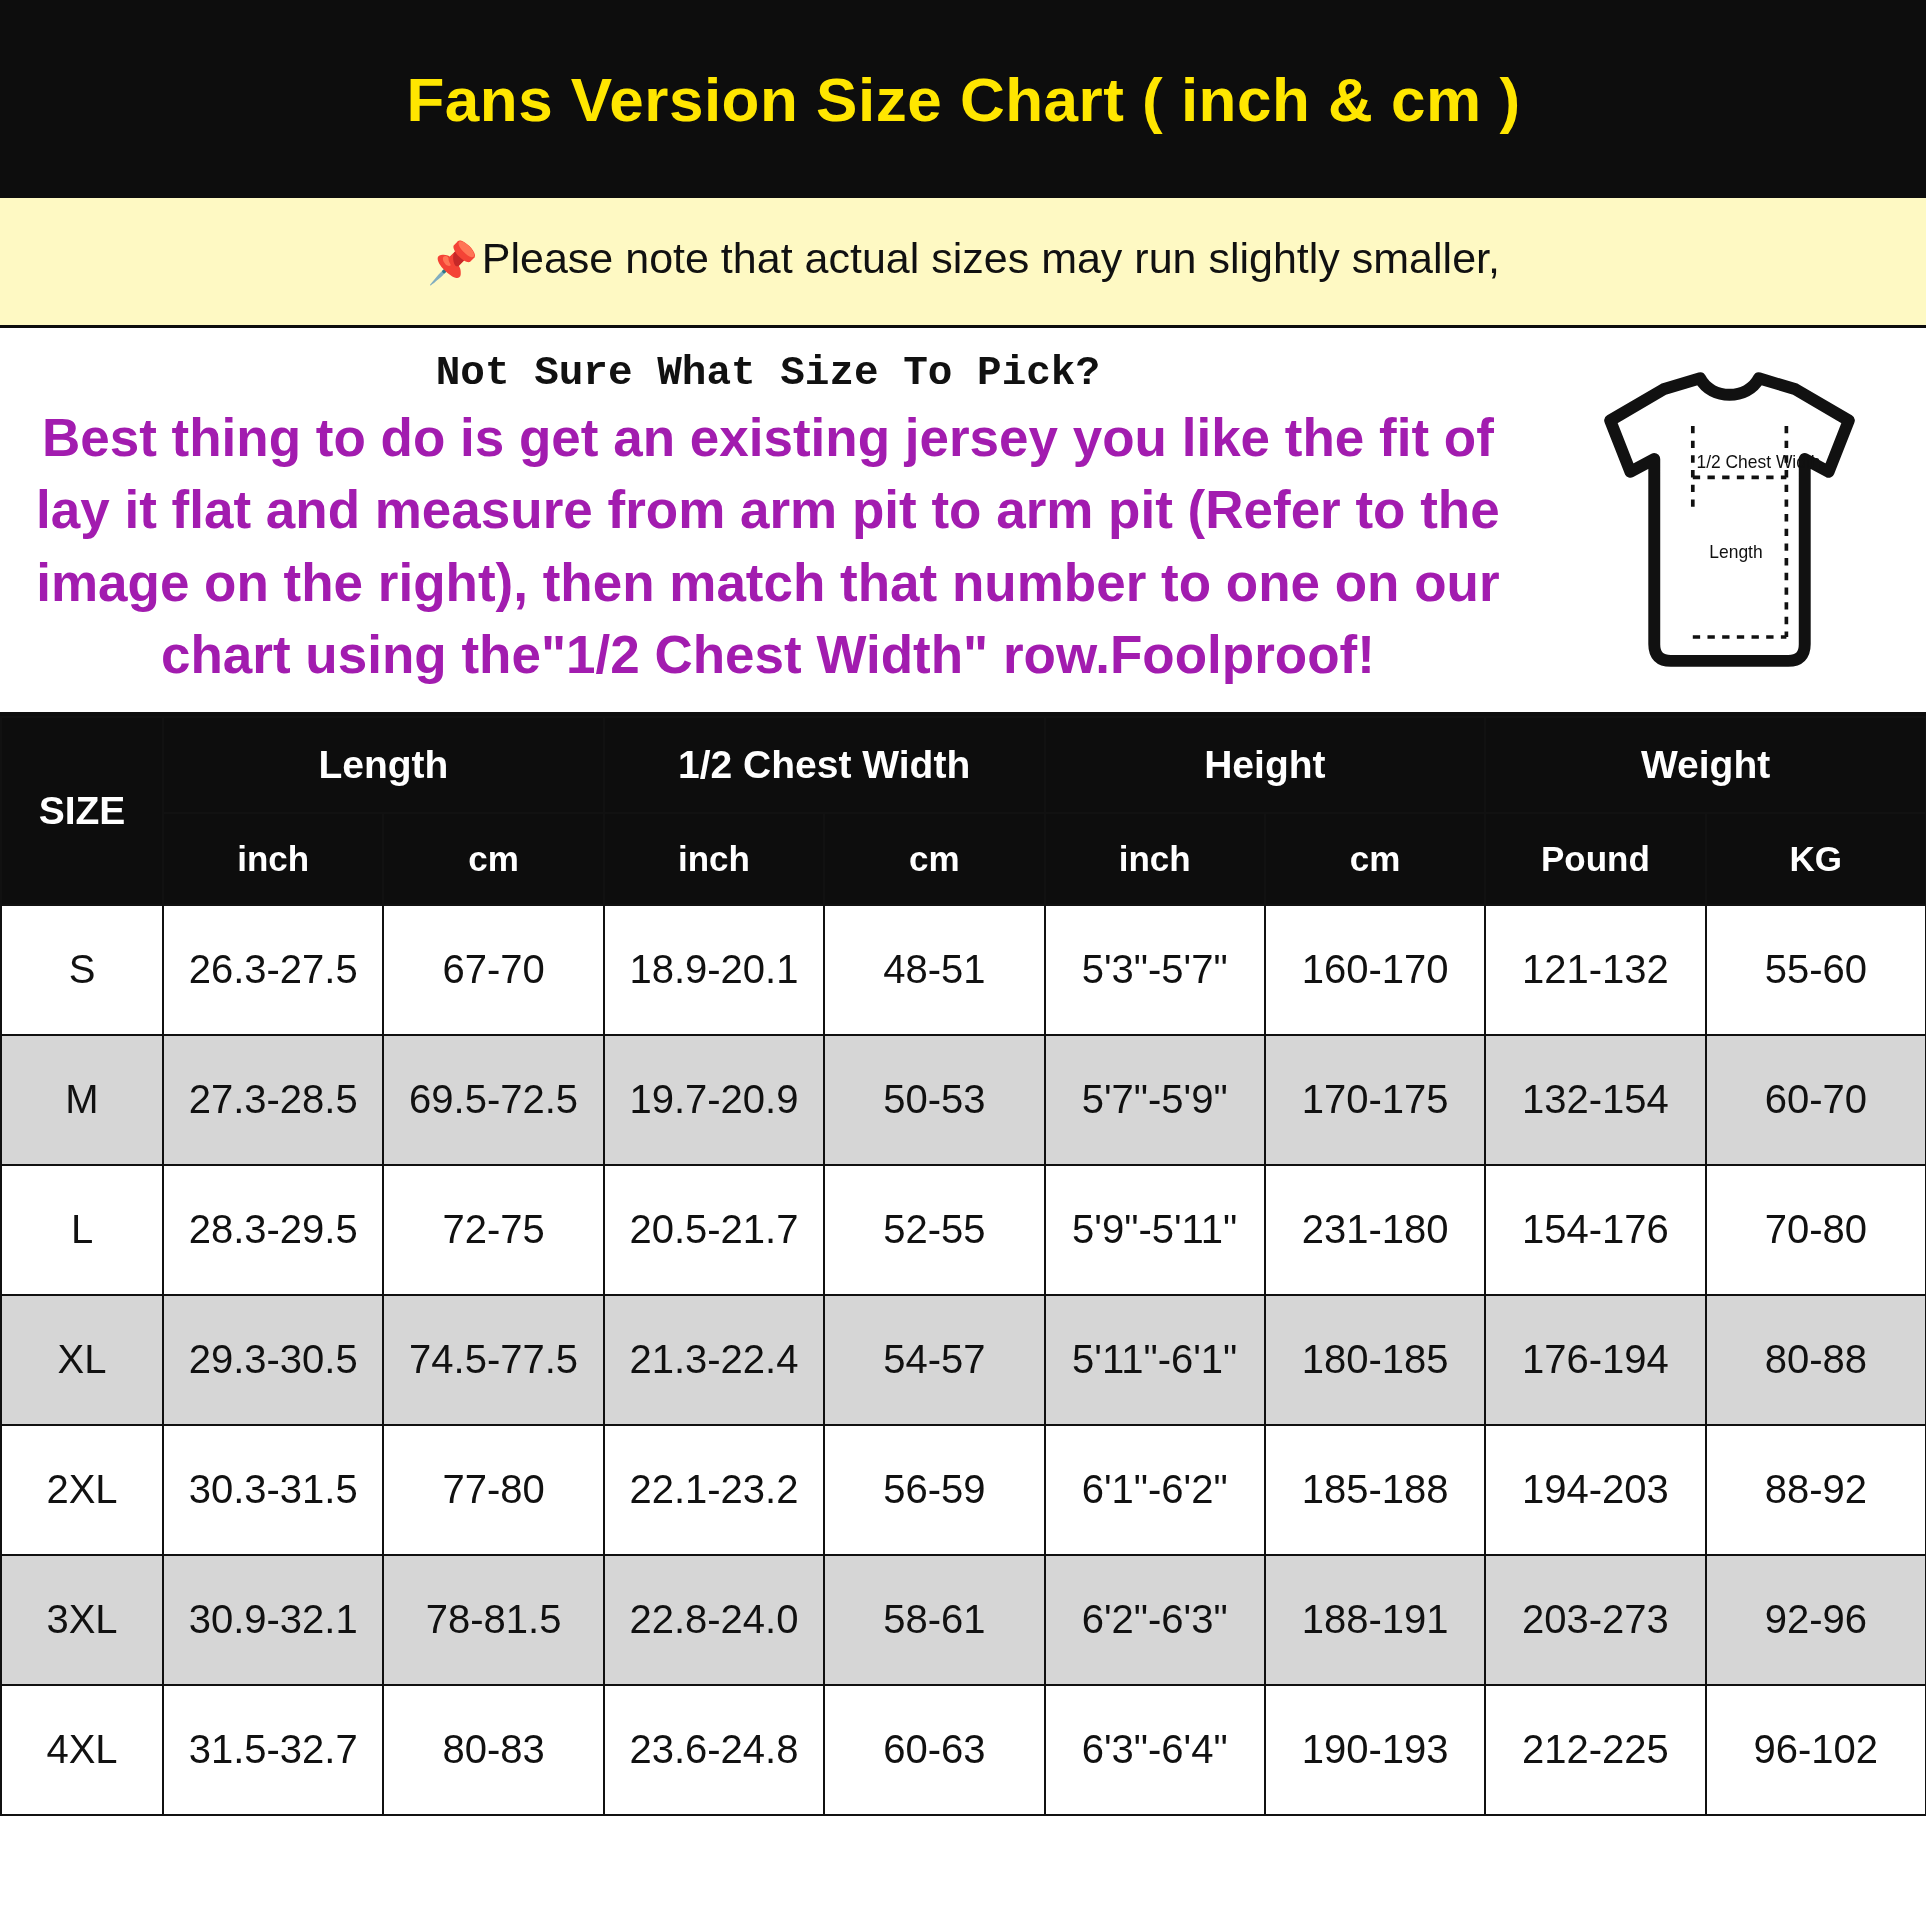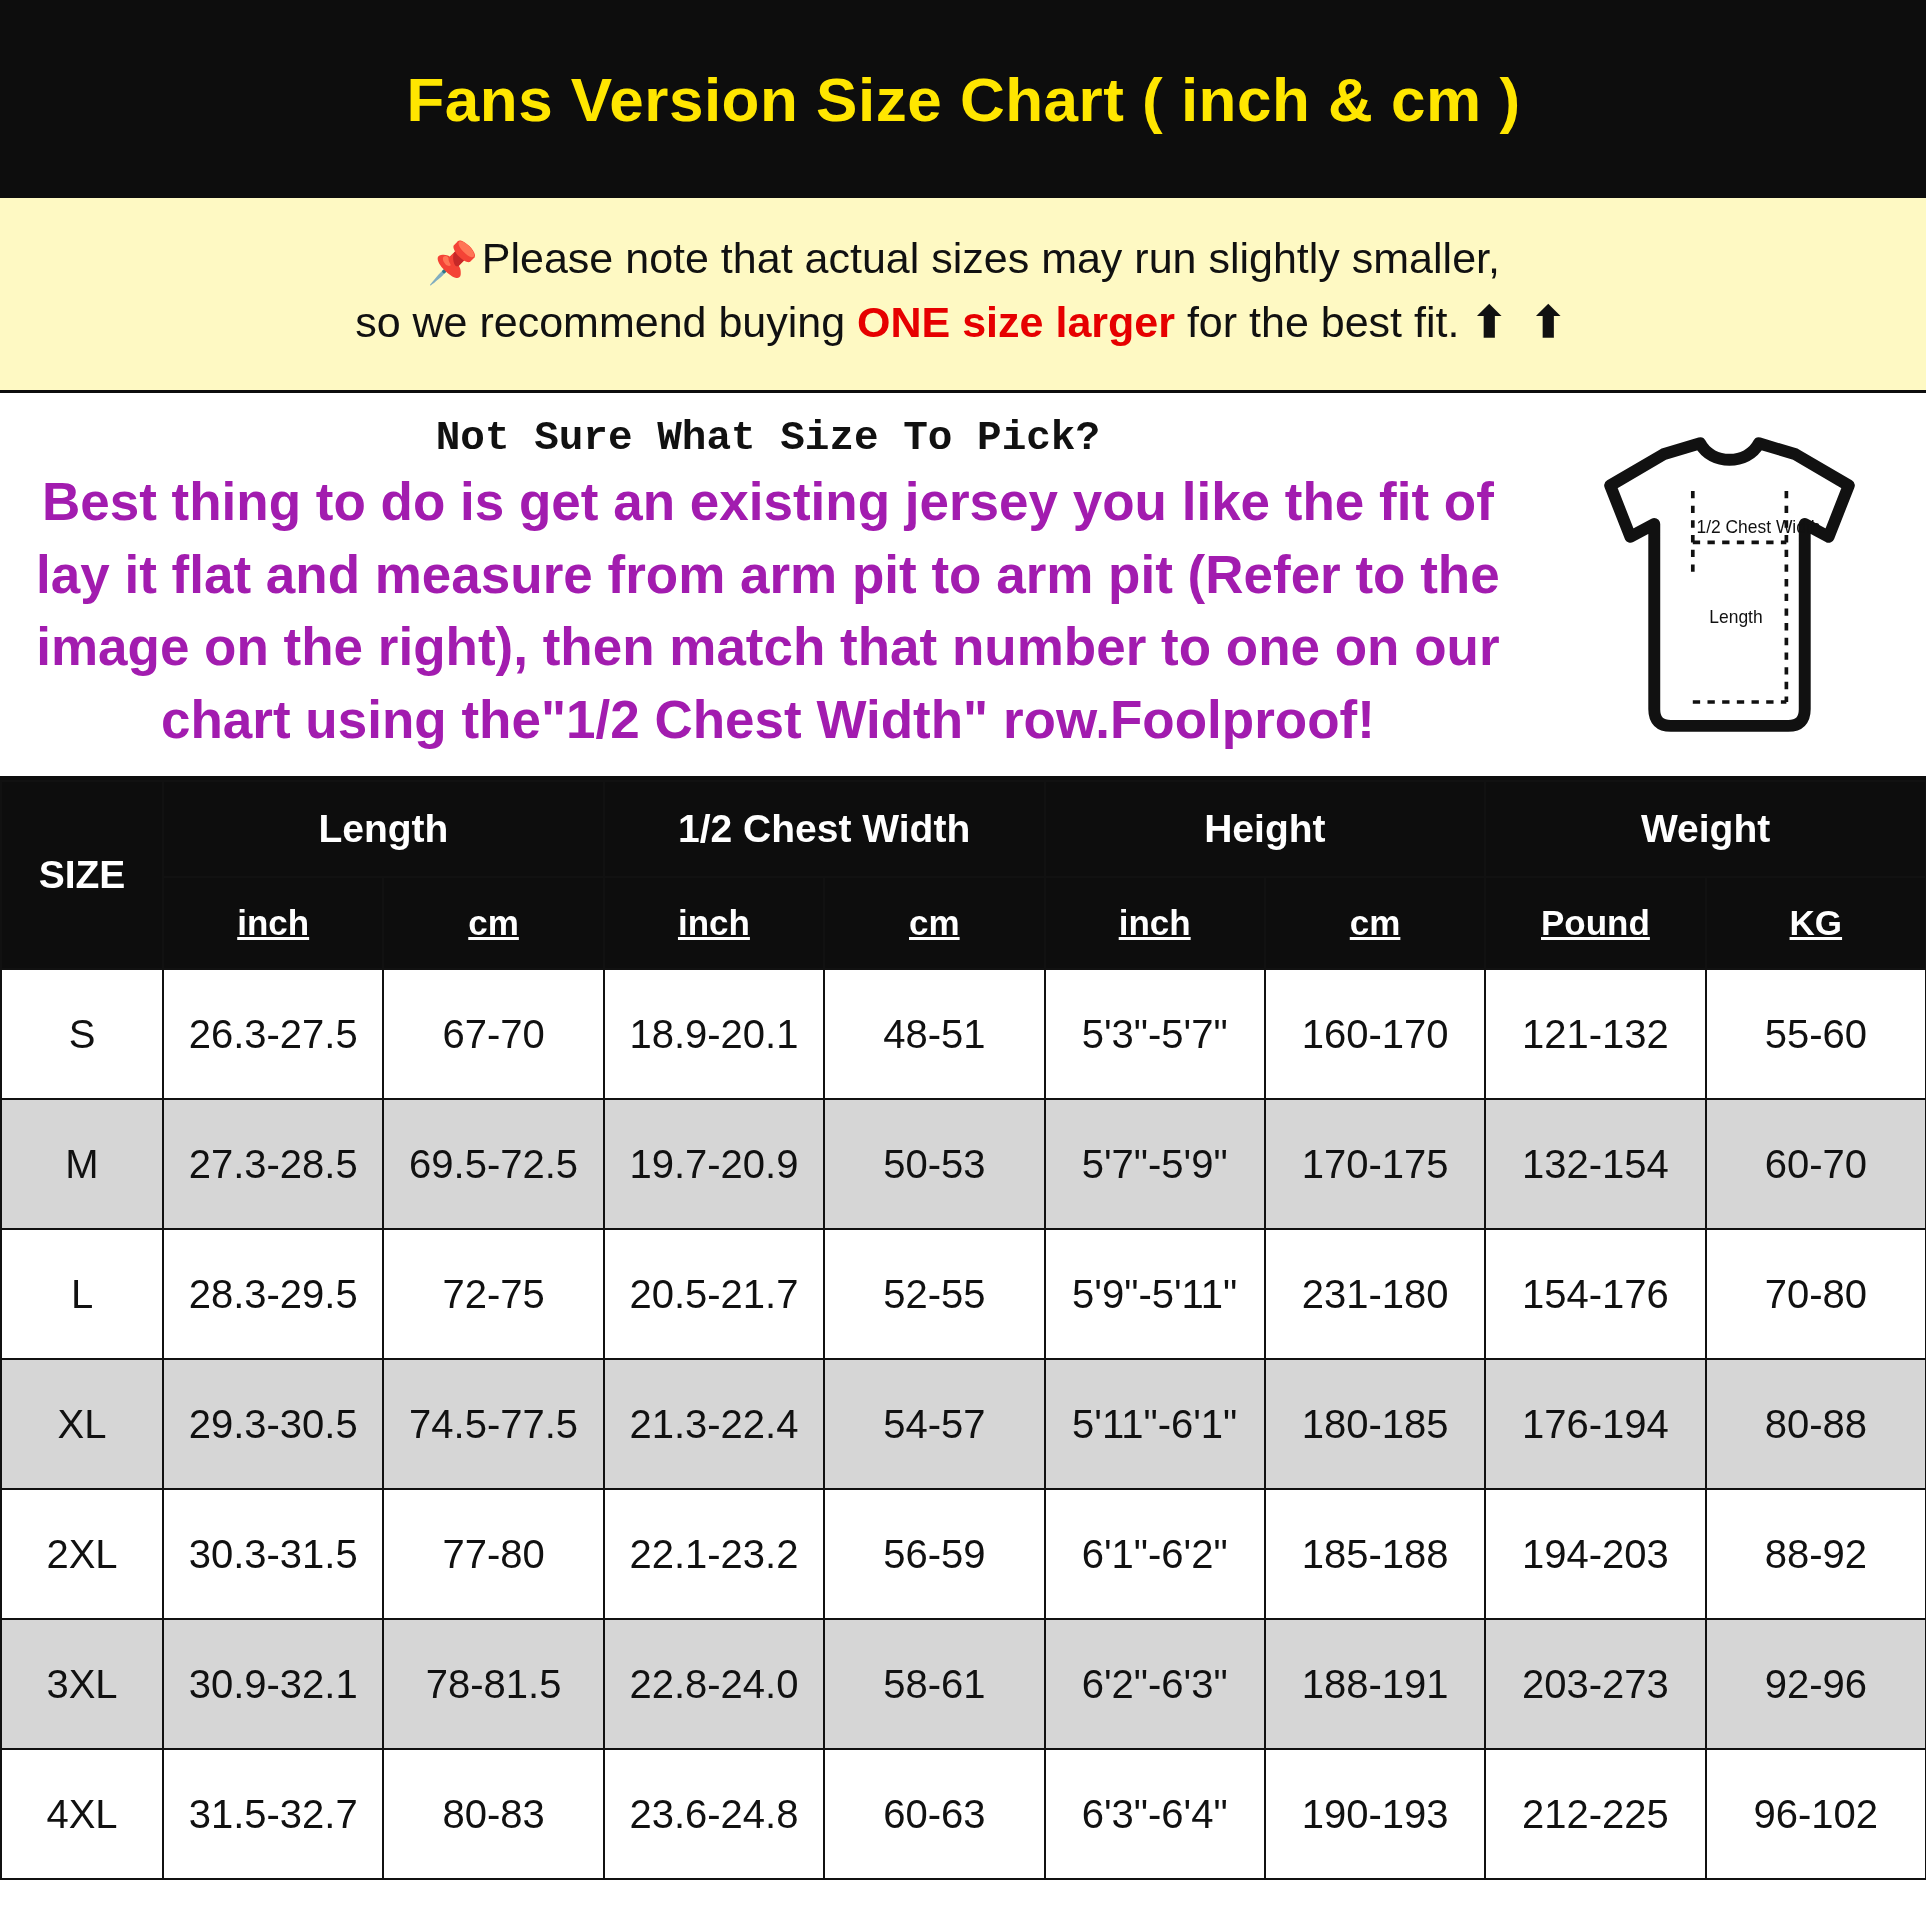--- a/index.html
+++ b/index.html
@@ -116,37 +116,34 @@
     font-size: 40px;
     color: #111;
     height: 130px;
     font-weight: 500;
     background: #ffffff;
   }
   .size-table tbody tr.alt td {
     background: #d6d6d6;
   }
   .col-size { width: 162px; }
-  .col-d { width: 176px; text-decoration: underline; }
+  .col-d { width: 176px; }
 </style>
 </head>
 <body>
 
 <div class="page">
 
   <div class="header-bar">
     <div class="header-title">Fans Version Size Chart ( inch &amp; cm )</div>
   </div>
 
   <div class="note-band">
     <div class="note-line">
       <span class="pin-icon">📌</span><span>Please note that actual sizes may run slightly smaller,</span>
-    </div>
-    <div class="note-line">
-      <span>so we recommend buying </span><span class="emph-red">ONE size larger</span><span> for the best fit. </span><span class="arrow-up">⬆ ⬆</span>
     </div>
   </div>
 
   <div class="guide-section">
     <div class="guide-text">
       <div class="guide-heading">Not Sure What Size To Pick?</div>
       <div class="guide-body">Best thing to do is get an existing jersey you like the fit of lay it flat and measure from arm pit to arm pit (Refer to the image on the right), then match that number to one on our chart using the"1/2 Chest Width" row.Foolproof!</div>
     </div>
     <div class="guide-figure">
       <svg width="367" height="303" viewBox="0 0 400 330">

